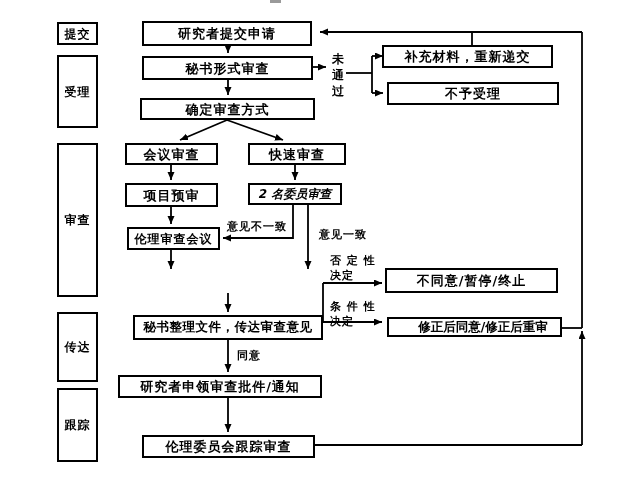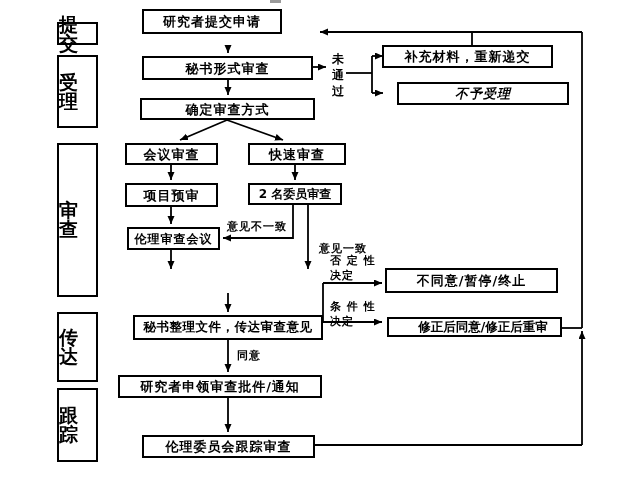--- a/index.html
+++ b/index.html
@@ -27,21 +27,21 @@
   }
   .stage{
     position:absolute;
     box-sizing:border-box;
     border:2px solid #000;
     background:#fff;
     display:flex;
     align-items:center;
     justify-content:center;
     font-weight:bold;
-    font-size:19px;
+    font-size:12px;
     letter-spacing:1px;
     line-height:1;
   }
   .edge-label{
     position:absolute;
     font-weight:bold;
     font-size:11px;
     letter-spacing:1px;
     line-height:15px;
     white-space:pre;
@@ -124,69 +124,69 @@
   <div class="stage" style="left:57px;top:143px;width:41px;height:154px;">
       <span>审查</span>
     </div>
   <div class="stage" style="left:57px;top:312px;width:41px;height:70px;">
       <span>传达</span>
     </div>
   <div class="stage" style="left:57px;top:388px;width:41px;height:74px;">
       <span>跟踪</span>
     </div>
 
-  <div class="box" style="left:142px;top:9px;width:140px;height:25px;">
+  <div class="box" style="left:142px;top:21px;width:170px;height:25px;">
       <span>研究者提交申请</span>
     </div>
   <div class="box" style="left:142px;top:56px;width:171px;height:24px;">
       <span>秘书形式审查</span>
     </div>
   <div class="box" style="left:140px;top:98px;width:175px;height:22px;">
       <span>确定审查方式</span>
     </div>
   <div class="box" style="left:125px;top:143px;width:93px;height:22px;">
       <span>会议审查</span>
     </div>
   <div class="box" style="left:125px;top:183px;width:93px;height:24px;">
       <span>项目预审</span>
     </div>
   <div class="box" style="left:127px;top:227px;width:93px;height:23px;font-size:12px;">
       <span>伦理审查会议</span>
     </div>
   <div class="box" style="left:248px;top:143px;width:98px;height:22px;">
       <span>快速审查</span>
     </div>
-  <div class="box" style="left:248px;top:183px;width:94px;height:22px;font-size:12px;letter-spacing:0;">
+  <div class="box" style="left:248px;top:183px;width:94px;height:22px;font-size:12px;letter-spacing:0;font-style:italic;">
       <span>2 名委员审查</span>
     </div>
   <div class="box" style="left:133px;top:315px;width:190px;height:25px;font-size:12.5px;letter-spacing:0.5px;">
       <span>秘书整理文件，传达审查意见</span>
     </div>
   <div class="box" style="left:118px;top:375px;width:204px;height:23px;">
       <span>研究者申领审查批件/通知</span>
     </div>
   <div class="box" style="left:142px;top:435px;width:173px;height:23px;">
       <span>伦理委员会跟踪审查</span>
     </div>
 
   <div class="box" style="left:382px;top:45px;width:171px;height:23px;">
       <span>补充材料，重新递交</span>
     </div>
-  <div class="box" style="left:397px;top:82px;width:172px;height:23px;font-style:italic;">
+  <div class="box" style="left:387px;top:82px;width:172px;height:23px;">
       <span>不予受理</span>
     </div>
   <div class="box" style="left:385px;top:268px;width:173px;height:25px;">
       <span>不同意/暂停/终止</span>
     </div>
   <div class="box" style="left:387px;top:317px;width:175px;height:20px;font-size:12.5px;letter-spacing:0;padding-left:17px;">
       <span>修正后同意/修正后重审</span>
     </div>
 
   <div class="vtext" style="left:331px;top:51px;">未通过</div>
   <div class="edge-label" style="left:227px;top:219px;">意见不一致</div>
-  <div class="edge-label" style="left:319px;top:241px;text-align:right;">意见一致</div>
+  <div class="edge-label" style="left:319px;top:227px;text-align:right;">意见一致</div>
   <div class="edge-label" style="left:330px;top:253px;">否 定 性
 决定</div>
   <div class="edge-label" style="left:330px;top:299px;">条 件 性
 决定</div>
   <div class="edge-label" style="left:237px;top:348px;">同意</div>
 
 </div>
 
 </body></html>

